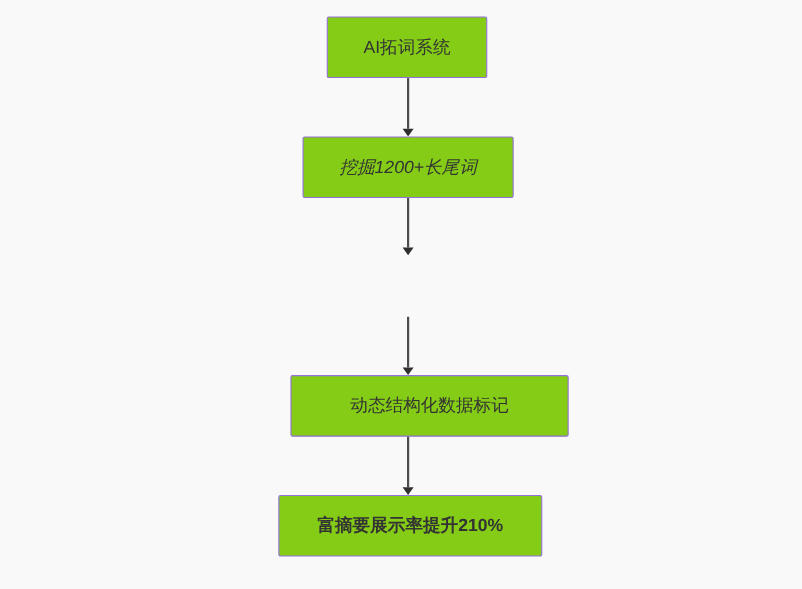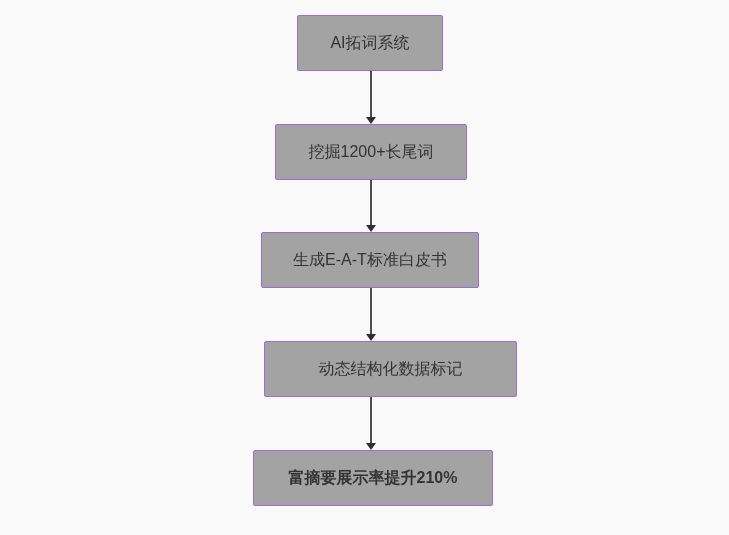--- a/index.html
+++ b/index.html
@@ -14,33 +14,33 @@
     overflow: hidden;
   }
   .canvas {
     position: relative;
     width: 729px;
     height: 535px;
   }
   .node {
     position: absolute;
     box-sizing: border-box;
-    background: #a3a3a3;
+    background: #84cc16;
     border: 1px solid #9370DB;
     border-radius: 2px;
     color: #333333;
     font-size: 16px;
     display: flex;
     align-items: center;
     justify-content: center;
     text-align: center;
     height: 56px;
   }
   .node-1 { left: 297px; top: 15px;  width: 146px; }
-  .node-2 { left: 275px; top: 124px; width: 192px; }
+  .node-2 { left: 275px; top: 124px; width: 192px; font-style: italic; }
   .node-3 { left: 261px; top: 232px; width: 218px; }
   .node-4 { left: 264px; top: 341px; width: 253px; text-align: right; }
   .node-5 { left: 253px; top: 450px; width: 240px; font-weight: bold; }
 
   .edge {
     position: absolute;
     left: 364px;
     width: 13px;
     display: flex;
     flex-direction: column;
@@ -80,23 +80,20 @@
 
   <div class="node node-2">
     <span>挖掘1200+长尾词</span>
   </div>
 
   <div class="edge edge-2">
     <div class="edge-line"></div>
     <div class="edge-head"></div>
   </div>
 
-  <div class="node node-3">
-    <span>生成E-A-T标准白皮书</span>
-  </div>
 
   <div class="edge edge-3">
     <div class="edge-line"></div>
     <div class="edge-head"></div>
   </div>
 
   <div class="node node-4">
     <span>动态结构化数据标记</span>
   </div>
 

